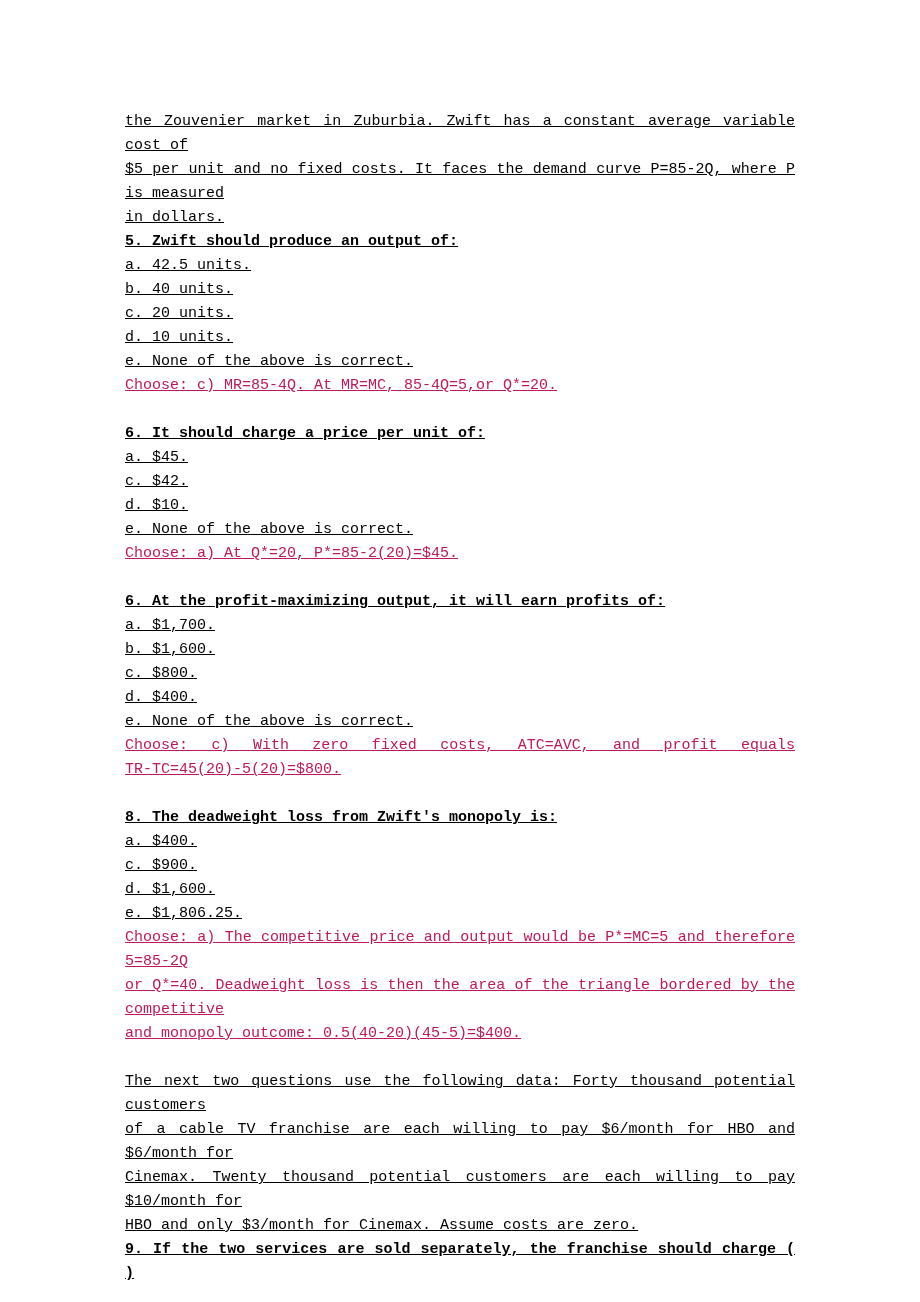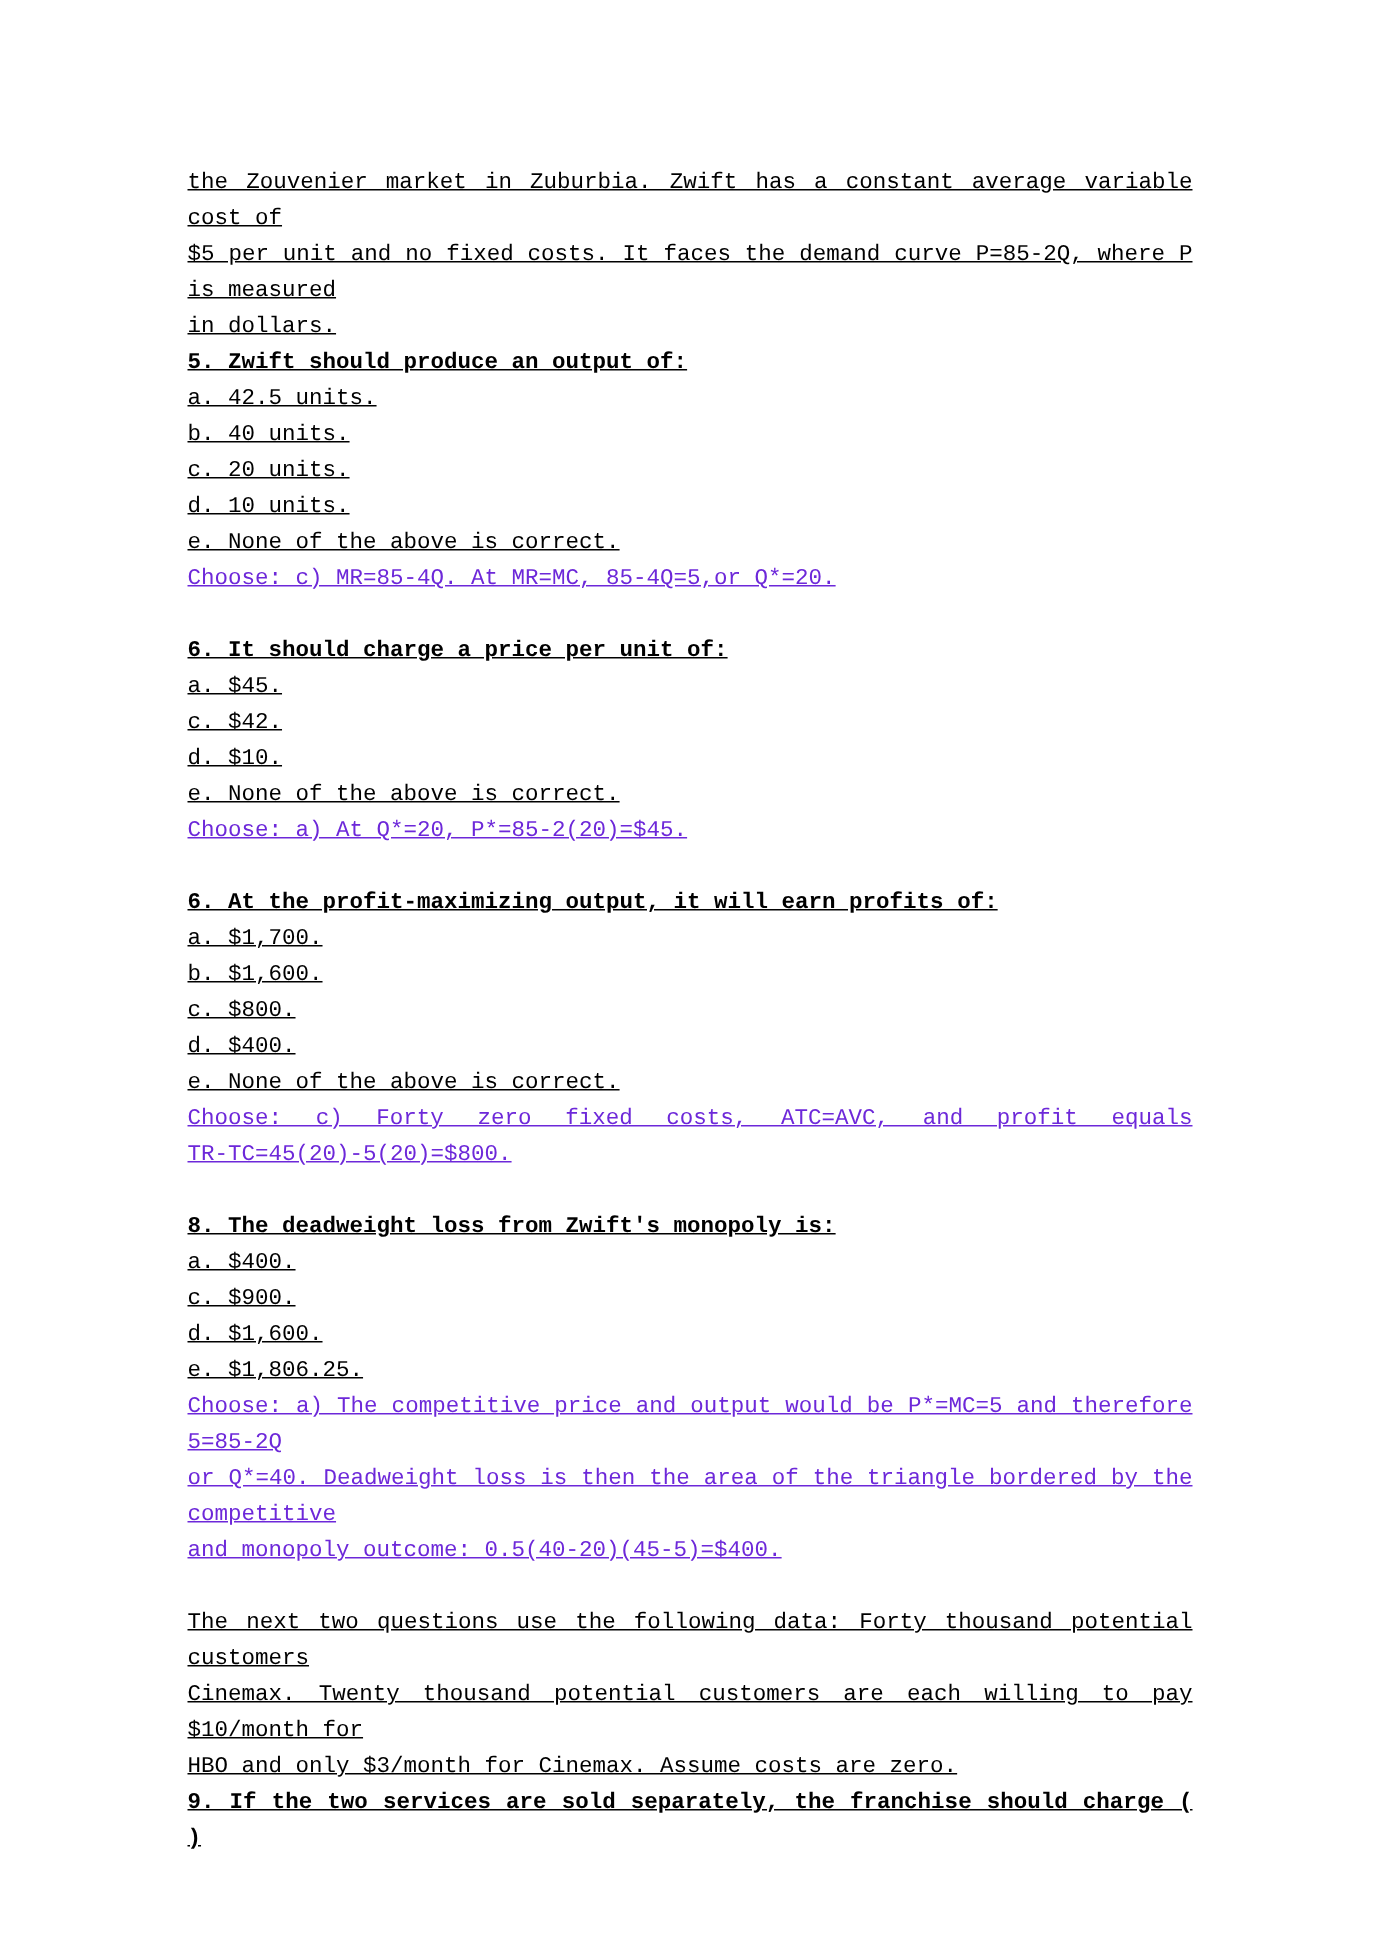--- a/index.html
+++ b/index.html
@@ -19,21 +19,21 @@
   }
   .line {
     margin: 0;
     padding: 0;
     text-decoration: underline;
   }
   .bold {
     font-weight: bold;
   }
   .answer {
-    color: #6d28d9;
+    color: #be185d;
   }
   .justify {
     text-align: justify;
   }
   .justify-full {
     text-align: justify;
     text-align-last: justify;
   }
   .spacer {
     height: 24px;
@@ -66,34 +66,35 @@
   <p class="line answer">Choose: a) At Q*=20, P*=85-2(20)=$45.</p>
 
   <div class="spacer"></div>
 
   <p class="line bold">6. At the profit-maximizing output, it will earn profits of:</p>
   <p class="line">a. $1,700.</p>
   <p class="line">b. $1,600.</p>
   <p class="line">c. $800.</p>
   <p class="line">d. $400.</p>
   <p class="line">e. None of the above is correct.</p>
-  <p class="line answer justify-full">Choose:   c)   Forty   zero   fixed   costs,   ATC=AVC,   and   profit   equals</p>
+  <p class="line answer justify-full">Choose:   c)   With   zero   fixed   costs,   ATC=AVC,   and   profit   equals</p>
   <p class="line answer">TR-TC=45(20)-5(20)=$800.</p>
 
   <div class="spacer"></div>
 
   <p class="line bold">8. The deadweight loss from Zwift's monopoly is:</p>
   <p class="line">a. $400.</p>
   <p class="line">c. $900.</p>
   <p class="line">d. $1,600.</p>
   <p class="line">e. $1,806.25.</p>
   <p class="line answer justify">Choose: a) The competitive price and output would be P*=MC=5 and therefore 5=85-2Q</p>
   <p class="line answer justify">or Q*=40. Deadweight loss is then the area of the triangle bordered by the competitive</p>
   <p class="line answer">and monopoly outcome: 0.5(40-20)(45-5)=$400.</p>
 
   <div class="spacer"></div>
 
   <p class="line justify">The next two questions use the following data: Forty thousand potential customers</p>
+  <p class="line justify">of a cable TV franchise are each willing to pay $6/month for HBO and $6/month for</p>
   <p class="line justify">Cinemax. Twenty thousand potential customers are each willing to pay $10/month for</p>
   <p class="line">HBO and only $3/month for Cinemax. Assume costs are zero.</p>
   <p class="line bold justify">9. If the two services are sold separately, the franchise should charge (     )</p>
 
 </div>
 
 </body></html>

